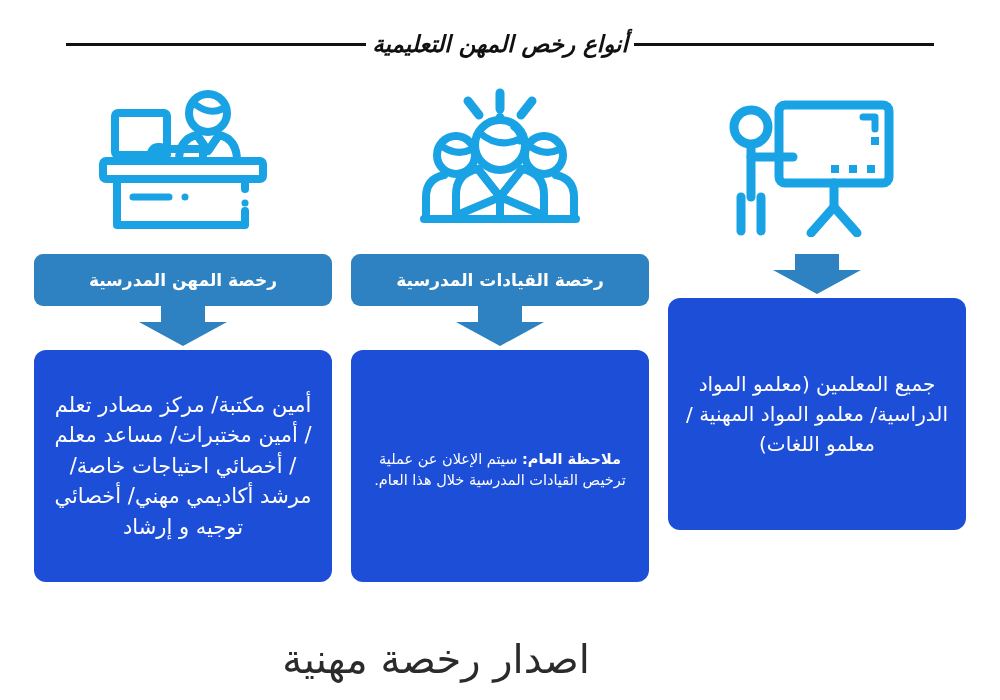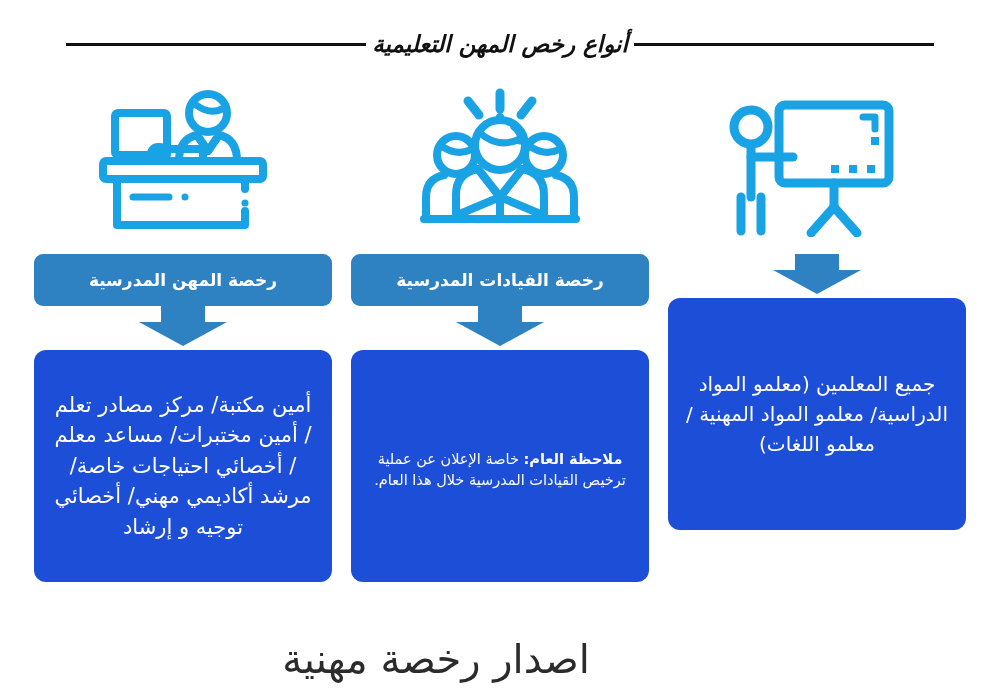--- a/index.html
+++ b/index.html
@@ -242,21 +242,21 @@
       </div>
       <div class="arrow">
         <svg width="110" height="40" viewBox="0 0 110 40">
           <path d="M33 0 h44 v16 h22 L55 40 L11 16 h22 Z" fill="#2E82C2"></path>
         </svg>
       </div>
     </div>
 
     <div class="card">
       <div class="card-note">
-        <b>ملاحظة العام:</b><span> خاصة الإعلان عن عملية ترخيص القيادات المدرسية خلال هذا العام.</span>
+        <b>ملاحظة العام:</b><span> سيتم الإعلان عن عملية ترخيص القيادات المدرسية خلال هذا العام.</span>
       </div>
     </div>
   </div>
 
   <div class="column">
     <div class="icon-wrap">
       <svg width="180" height="150" viewBox="0 0 180 150" fill="none" stroke="#19A3E5" stroke-width="9" stroke-linecap="round" stroke-linejoin="round">
 
         <path d="M58 18 h98 a6 6 0 0 1 6 6 v66 a6 6 0 0 1 -6 6 h-98 a6 6 0 0 1 -6 -6 v-66 a6 6 0 0 1 6 -6 Z"></path>
         <path d="M136 30 h12 v12" stroke-width="7"></path>

